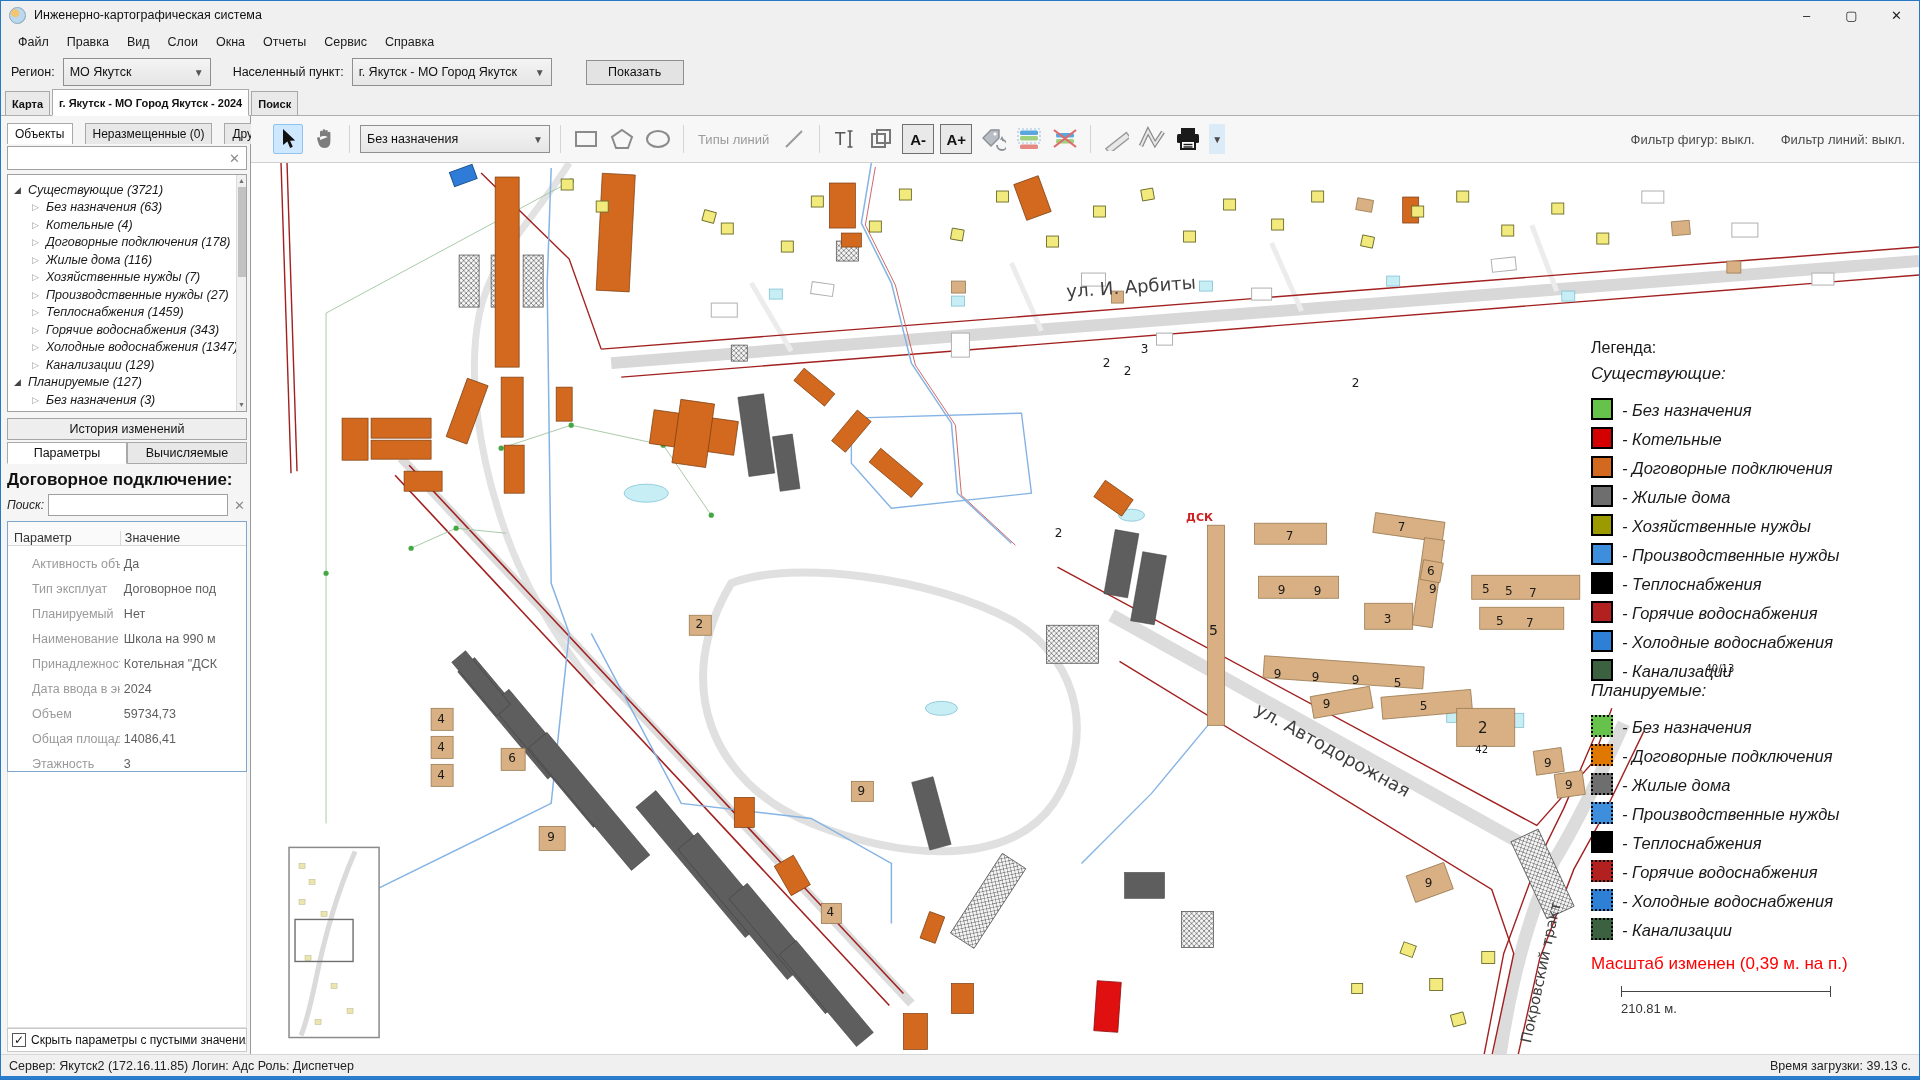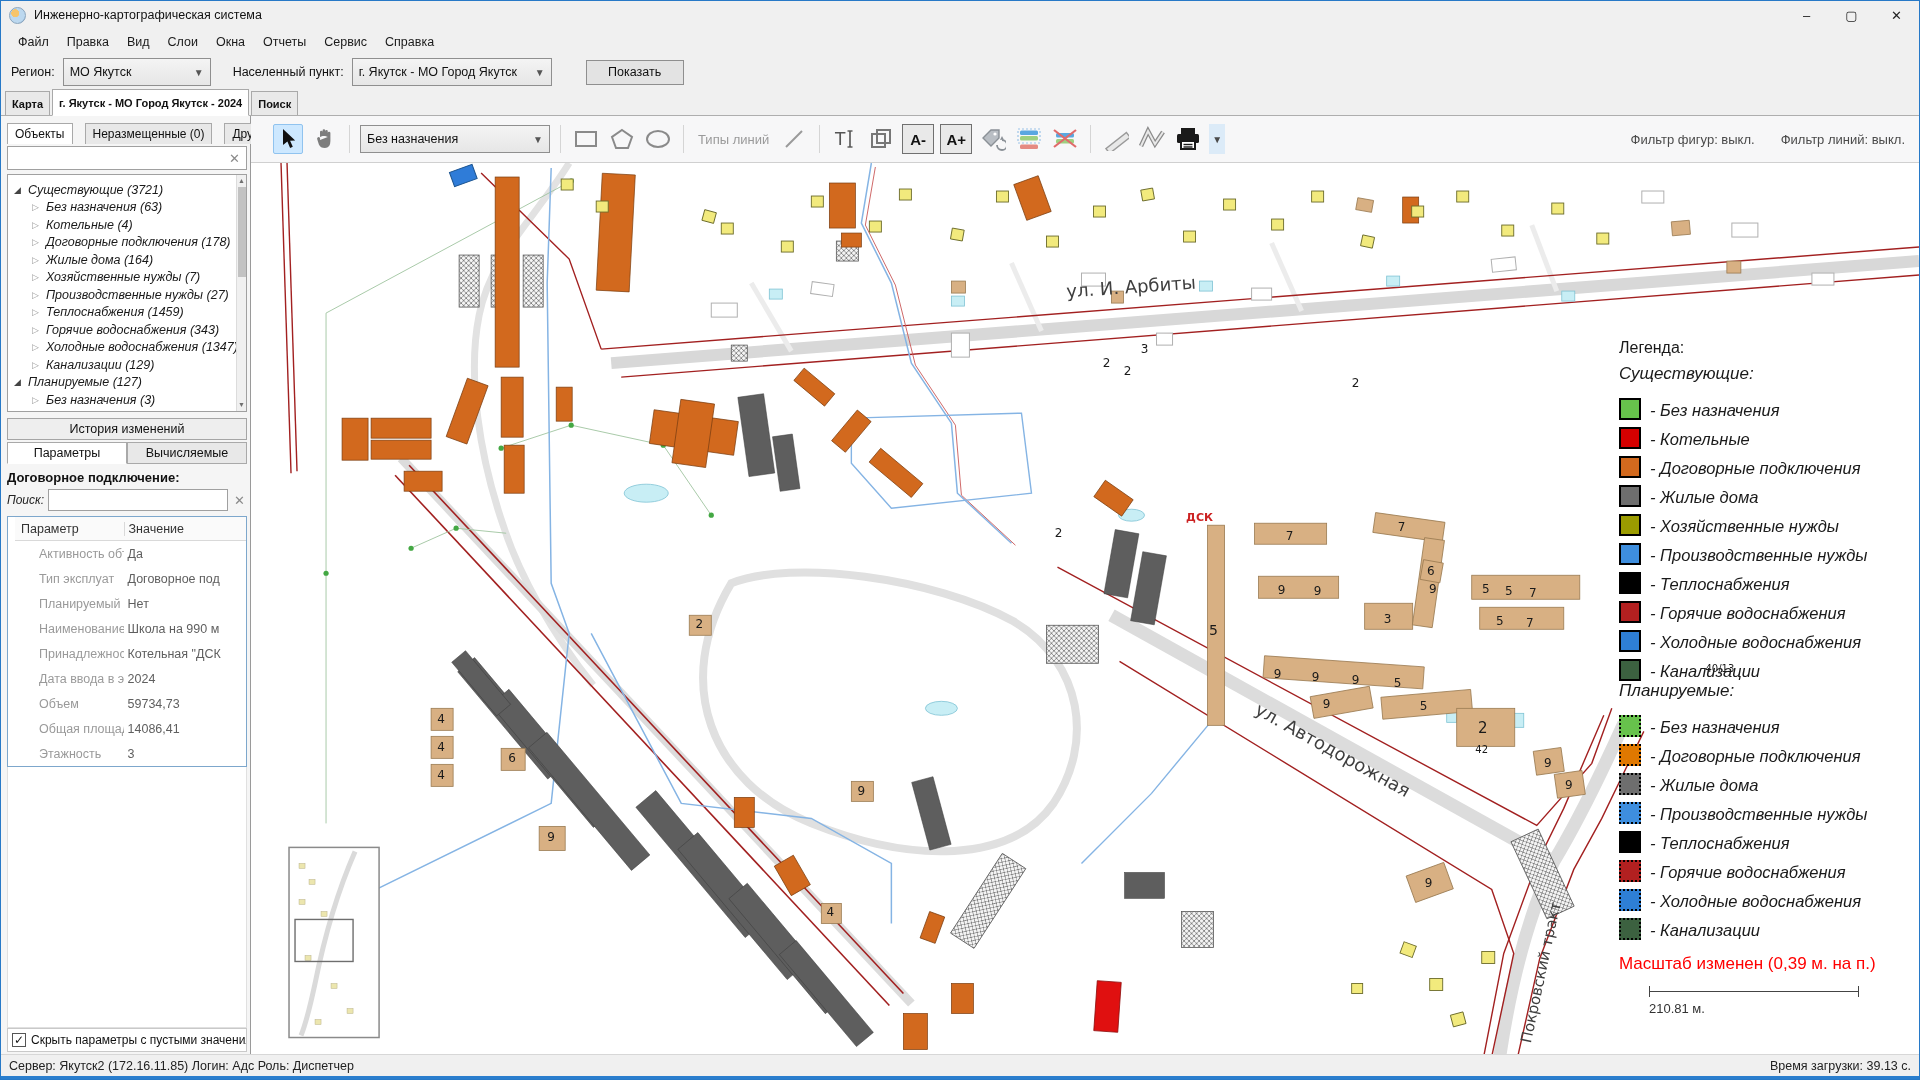--- a/index.html
+++ b/index.html
@@ -42,26 +42,26 @@
   .trow.child { padding-left:18px; }
   .trow.child .glyph { color:#9a9a9a; }
   .vscroll { position:absolute; right:0; top:0; bottom:0; width:10px; background:#f0f0f0; border-left:1px solid #dcdcdc; }
   .vscroll .arr { height:12px; font-size:7px; color:#707070; text-align:center; font-style:normal; line-height:12px; }
   .vscroll .thumb { position:absolute; top:12px; left:1px; width:8px; height:90px; background:#c2c2c2; }
   .vscroll .arr.down { position:absolute; bottom:0; left:0; right:0; }
   .histbtn { margin-top:6px; height:22px; background:#eee; border:1px solid #a5a5a5; font-size:12.5px; display:flex; align-items:center; justify-content:center; color:#111; flex:0 0 auto; }
   .ptabs { display:flex; margin-top:2px; flex:0 0 auto; }
   .ptab { flex:1; height:22px; font-size:12.5px; display:flex; align-items:center; justify-content:center; background:#e8e8e8; border:1px solid #a9a9a9; color:#111; }
   .ptab.active { background:#fff; border-bottom-color:#fff; }
-  .sectiontitle { font-size:13px; font-weight:bold; color:#111; padding:6px 0 4px 0; flex:0 0 auto; }
+  .sectiontitle { font-size:17px; font-weight:bold; color:#111; padding:6px 0 4px 0; flex:0 0 auto; }
   .psearchrow { display:flex; align-items:center; gap:4px; flex:0 0 auto; padding-bottom:5px; }
   .psearchrow .plabel { font-size:12px; font-style:italic; color:#222; }
   .psearchrow input { flex:1; height:22px; border:1px solid #a0a0a0; outline:none; font-size:12px; padding:0 3px; }
   .paramtable { border:1px solid #7da7cc; background:#fff; flex:0 0 auto; font-size:12.5px; }
-  .ptr { display:flex; height:25px; align-items:center;margin-left:7px; }
+  .ptr { display:flex; height:25px; align-items:flex-end; }
   .ptr.head { background:#fafafa; border-bottom:1px solid #d9d9d9; color:#333; height:24px; }
   .ptc1 { width:47%; padding-left:6px; overflow:hidden; white-space:nowrap; }
   .ptc2 { width:53%; overflow:hidden; white-space:nowrap; border-left:1px solid #e3e3e3; padding-left:4px; }
   .ptr.head .ptc2 { border-left:1px solid #d9d9d9; }
   .ptr:not(.head) .ptc1 { color:#9a9a9a; padding-left:24px; }
   .ptr:not(.head) .ptc2 { color:#5f5f5f; border-left:none; }
   .leftfill { flex:1; background:#fff; border:1px solid #e0e0e0; border-top:none; }
   .hiderow { flex:0 0 24px; display:flex; align-items:center; gap:5px; font-size:12px; color:#111; overflow:hidden; white-space:nowrap; background:#fff; border:1px solid #c9c9c9; padding-left:4px; }
   .cbx { width:14px; height:14px; border:1px solid #555; background:#fff; display:flex; align-items:center; justify-content:center; font-size:12px; color:#111; flex:0 0 auto; }
   
@@ -71,21 +71,21 @@
   .ti.selected { background:#cde8ff; border:1px solid #90c3ef; }
   .tsep { width:1px; height:28px; background:#d5d5d5; margin:0 4px; }
   .tb-combo { width:190px; }
   .graylabel { font-size:13px; color:#9a9a9a; padding:0 4px; }
   .ab { width:32px; height:30px; border:1px solid #707070; background:#e9e9e9; font-weight:bold; font-size:15px; color:#111; display:flex; align-items:center; justify-content:center; }
   .tfilters { margin-left:auto; font-size:13px; color:#4a4a4a; display:flex; gap:26px; white-space:nowrap; }
   .caretbtn { width:16px; height:30px; background:#dcebf8; color:#4a4a4a; font-size:10px; display:flex; align-items:center; justify-content:center; }
   .mapwrap { flex:1; position:relative; min-height:0; background:#fff; overflow:hidden; }
   .mapsvg { position:absolute; inset:0; }
   
-  .legend { position:absolute; left:1368px; top:176px; width:292px; color:#1a1a1a; }
+  .legend { position:absolute; left:1340px; top:176px; width:292px; color:#1a1a1a; }
   .leg-title { font-size:16px; height:25px; }
   .leg-sub { font-size:17px; font-style:italic; height:27px; }
   .leg-item { display:flex; align-items:flex-end; height:29px; font-size:16.5px; font-style:italic; gap:9px; }
   .sw { width:22px; height:22px; flex:0 0 auto; border:2px solid #000; }
   .sw.dotted { border:2px dotted #000; }
   .leg-scalechanged { color:#ff0000; font-size:17px; margin-top:14px; height:26px; }
   .scalebar { margin-top:6px; width:210px; margin-left:30px; }
   .scalebar .bar { height:11px; border-left:1.5px solid #444; border-right:1.5px solid #444; position:relative; }
   .scalebar .bar::after { content:""; position:absolute; left:0; right:0; top:5px; border-top:1.5px solid #444; }
   .scalebar .lbl { font-size:13px; color:#333; margin-top:4px; }
@@ -164,21 +164,21 @@
             <div class="trow child">
               <span class="glyph">▷</span>
               <span>Котельные (4)</span>
             </div>
             <div class="trow child">
               <span class="glyph">▷</span>
               <span>Договорные подключения (178)</span>
             </div>
             <div class="trow child">
               <span class="glyph">▷</span>
-              <span>Жилые дома (164)</span>
+              <span>Жилые дома (116)</span>
             </div>
             <div class="trow child">
               <span class="glyph">▷</span>
               <span>Хозяйственные нужды (7)</span>
             </div>
             <div class="trow child">
               <span class="glyph">▷</span>
               <span>Производственные нужды (27)</span>
             </div>
             <div class="trow child">

